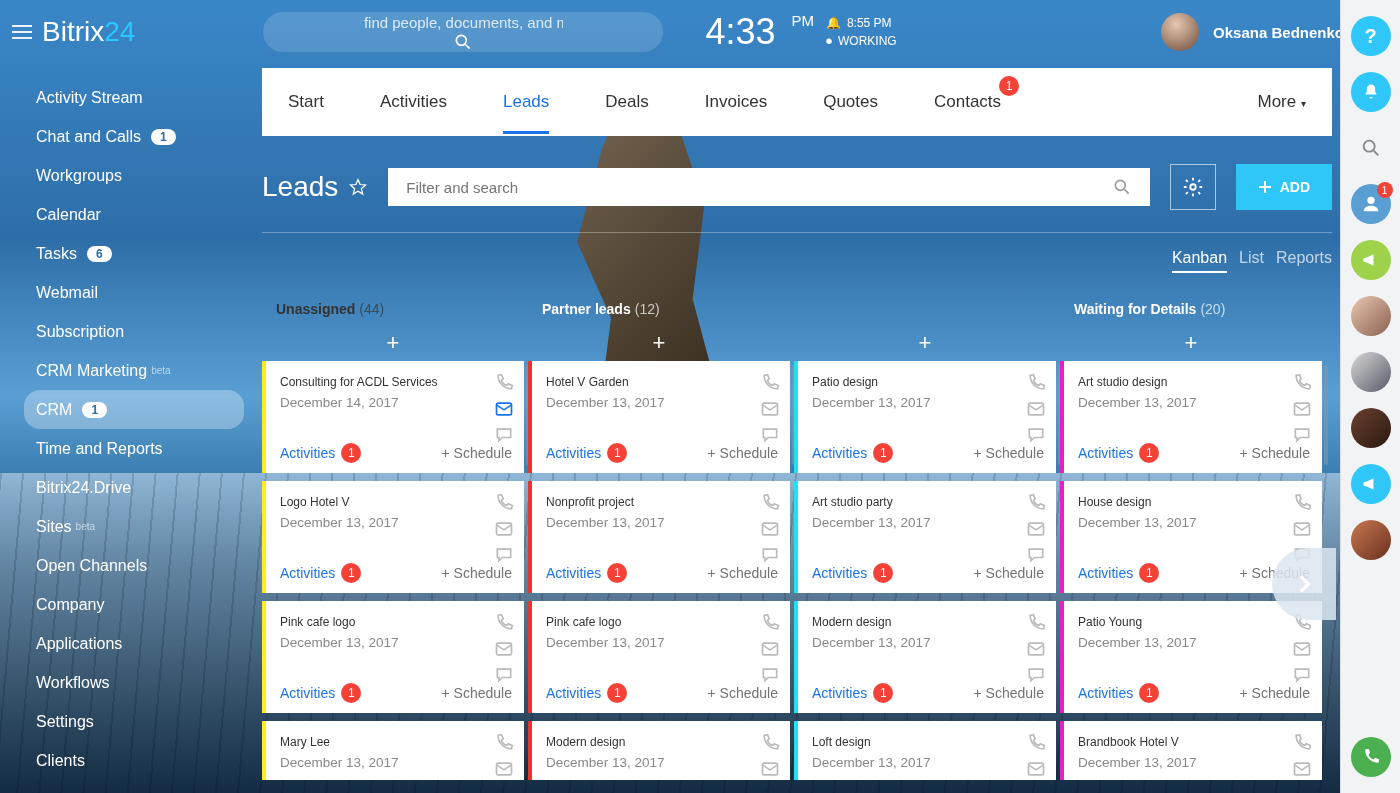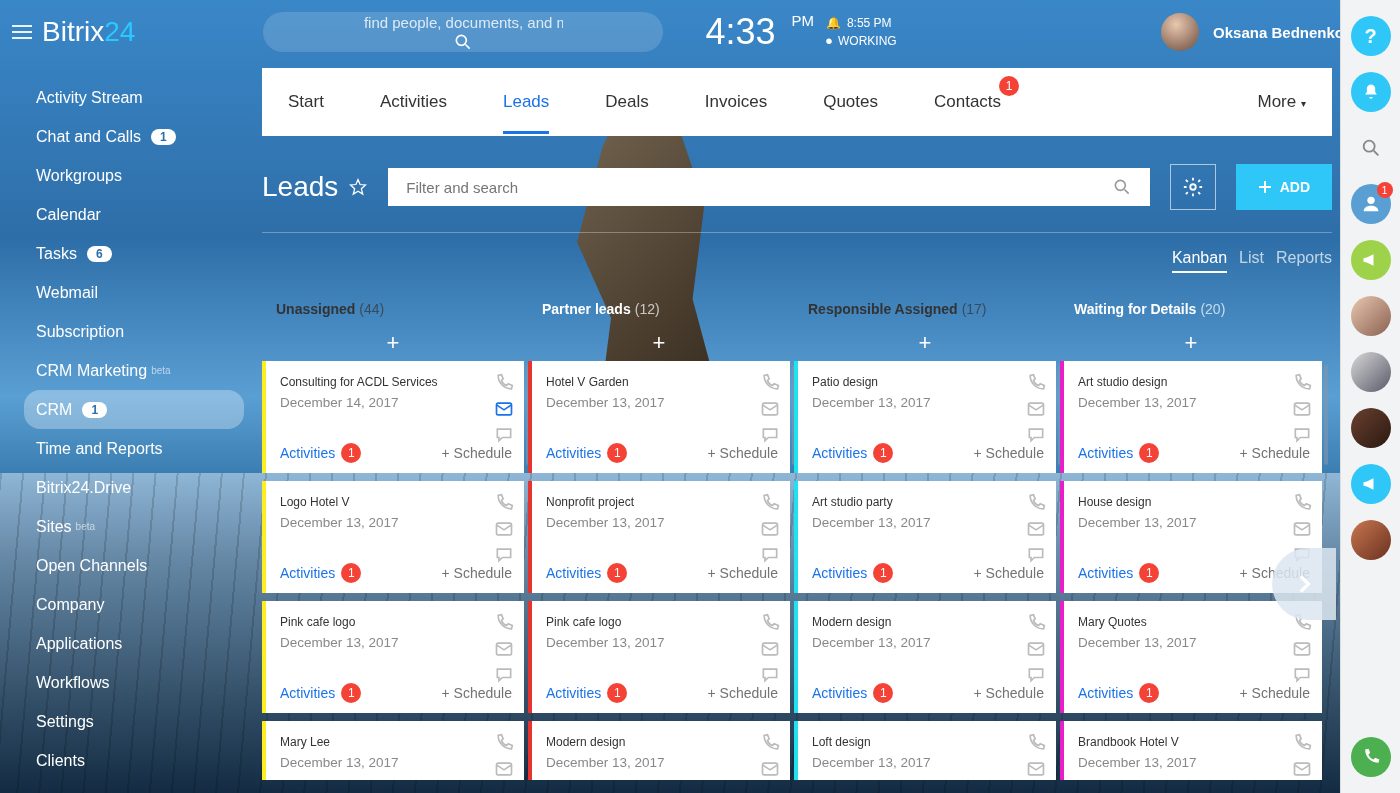--- a/index.html
+++ b/index.html
@@ -481,24 +481,20 @@
                 <svg viewBox="0 0 24 24" fill="none" stroke="currentColor" stroke-width="2">
                   <rect x="3" y="5" width="18" height="14" rx="2"></rect>
                   <path d="M3 7l9 6 9-6"></path>
                 </svg>
               </span>
             </div>
           </div>
         </div>
       </div>
       <div class="kcol">
-        <div class="kchevron" style="--c: #22e1ee; color: rgb(51, 51, 51);">
-          <span style="font-weight:600">Responsible Assigned</span> 
-          <span class="cnt">(17)</span>
-        </div>
         <div class="addrow">+</div>
         <div class="cards">
           <div class="card" style="--ac: #22e1ee;">
             <div class="title">Patio design</div>
             <div class="date">December 13, 2017</div>
             <div class="icons">
               <span class="ico">
                 <svg viewBox="0 0 24 24" fill="none" stroke="currentColor" stroke-width="2">
                   <path d="M5 3c0 9 7 16 16 16l1-4-5-2-2 2c-3-1-5-3-6-6l2-2-2-5z"></path>
                 </svg>
@@ -644,21 +640,21 @@
                   <path d="M4 5h16v10H10l-4 4v-4H4z"></path>
                 </svg>
               </span>
             </div>
             <div class="foot">
               <span class="act">Activities <span class="bnum">1</span></span>
               <span class="sch">+ Schedule</span>
             </div>
           </div>
           <div class="card" style="--ac: #e81fc9;">
-            <div class="title">Mary Quotes</div>
+            <div class="title">Patio Young</div>
             <div class="date">December 13, 2017</div>
             <div class="icons">
               <span class="ico">
                 <svg viewBox="0 0 24 24" fill="none" stroke="currentColor" stroke-width="2">
                   <path d="M5 3c0 9 7 16 16 16l1-4-5-2-2 2c-3-1-5-3-6-6l2-2-2-5z"></path>
                 </svg>
               </span>
               <span class="ico">
                 <svg viewBox="0 0 24 24" fill="none" stroke="currentColor" stroke-width="2">
                   <rect x="3" y="5" width="18" height="14" rx="2"></rect>

